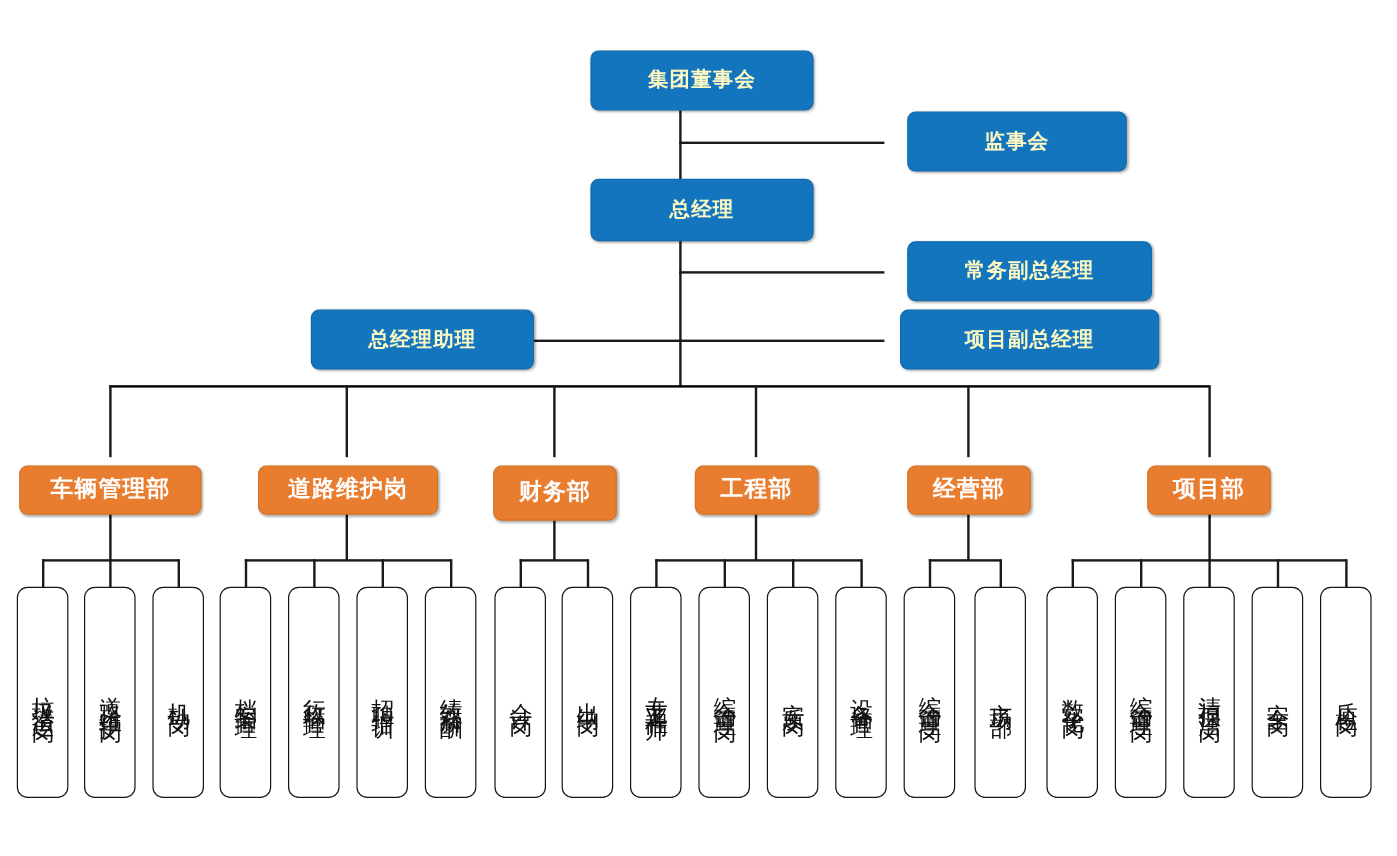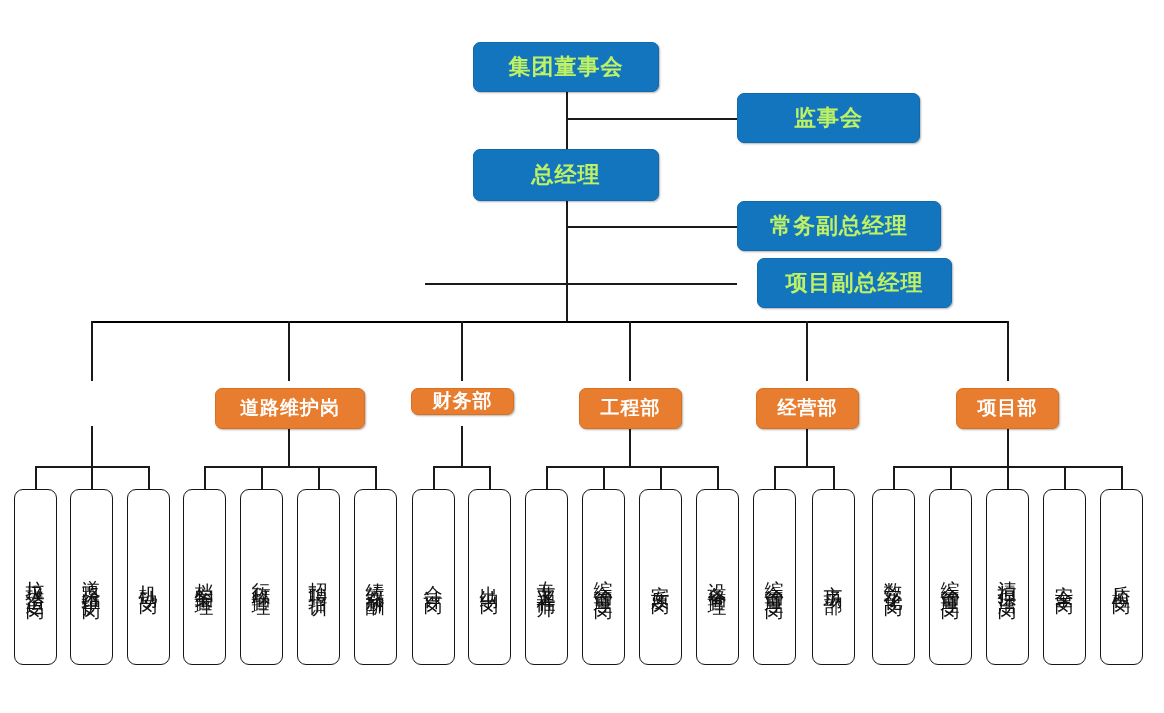--- a/index.html
+++ b/index.html
@@ -18,25 +18,26 @@
 
   
   .node{
     position:absolute;box-sizing:border-box;
     display:flex;align-items:center;justify-content:center;
     text-align:center;line-height:1.1;
     border-radius:7px;
   }
 
   .node.blue{
-    background:#1275BE;color:#bef264;
+    background:#1275BE;color:#fef9c3;
     border:1px solid #0f6aae;
-    font-size:22px;font-weight:bold;
+    font-size:17px;font-weight:bold;
     box-shadow:1px 1px 2px rgba(0,0,0,.30);
     letter-spacing:1px;
+    margin-left:19px;
   }
 
   .node.orange{
     background:#E87D2F;color:#ffffff;
     border:1px solid #d9721f;
     font-size:19px;font-weight:bold;
     box-shadow:1px 1px 2px rgba(0,0,0,.30);
     letter-spacing:1px;
   }
 
@@ -117,27 +118,29 @@
   <div class="line vline" style="left:1121px;top:466px;width:1.5px;height:24px;"></div>
 
   <div class="node blue" style="left:473px;top:42px;width:186px;height:50px;">集团董事会</div>
 
   <div class="node blue" style="left:737px;top:93px;width:183px;height:50px;">监事会</div>
 
   <div class="node blue" style="left:473px;top:149px;width:186px;height:52px;">总经理</div>
 
   <div class="node blue" style="left:737px;top:201px;width:204px;height:50px;">常务副总经理</div>
 
-  <div class="node blue" style="left:757px;top:258px;width:195px;height:50px;">项目副总经理</div>
+  <div class="node blue" style="left:731px;top:258px;width:216px;height:50px;">项目副总经理</div>
 
+  <div class="node blue" style="left:240px;top:258px;width:186px;height:50px;">总经理助理</div>
 
+  <div class="node orange" style="left:16px;top:388px;width:152px;height:41px;">车辆管理部</div>
 
   <div class="node orange" style="left:215px;top:388px;width:150px;height:41px;">道路维护岗</div>
 
-  <div class="node orange" style="left:411px;top:388px;width:103px;height:27px;font-family:Liberation Serif, serif;">财务部</div>
+  <div class="node orange" style="left:411px;top:388px;width:103px;height:46px;font-family:Liberation Serif, serif;">财务部</div>
 
   <div class="node orange" style="left:579px;top:388px;width:103px;height:41px;">工程部</div>
 
   <div class="node orange" style="left:756px;top:388px;width:103px;height:41px;text-align:center;">经营部</div>
 
   <div class="node orange" style="left:956px;top:388px;width:103px;height:41px;">项目部</div>
 
   <div class="leaf" style="left:14px;top:489px;width:43px;height:176px;">垃圾清运岗</div>
   <div class="leaf" style="left:70px;top:489px;width:43px;height:176px;">道路维护岗</div>
   <div class="leaf" style="left:127px;top:489px;width:43px;height:176px;">机动岗</div>

